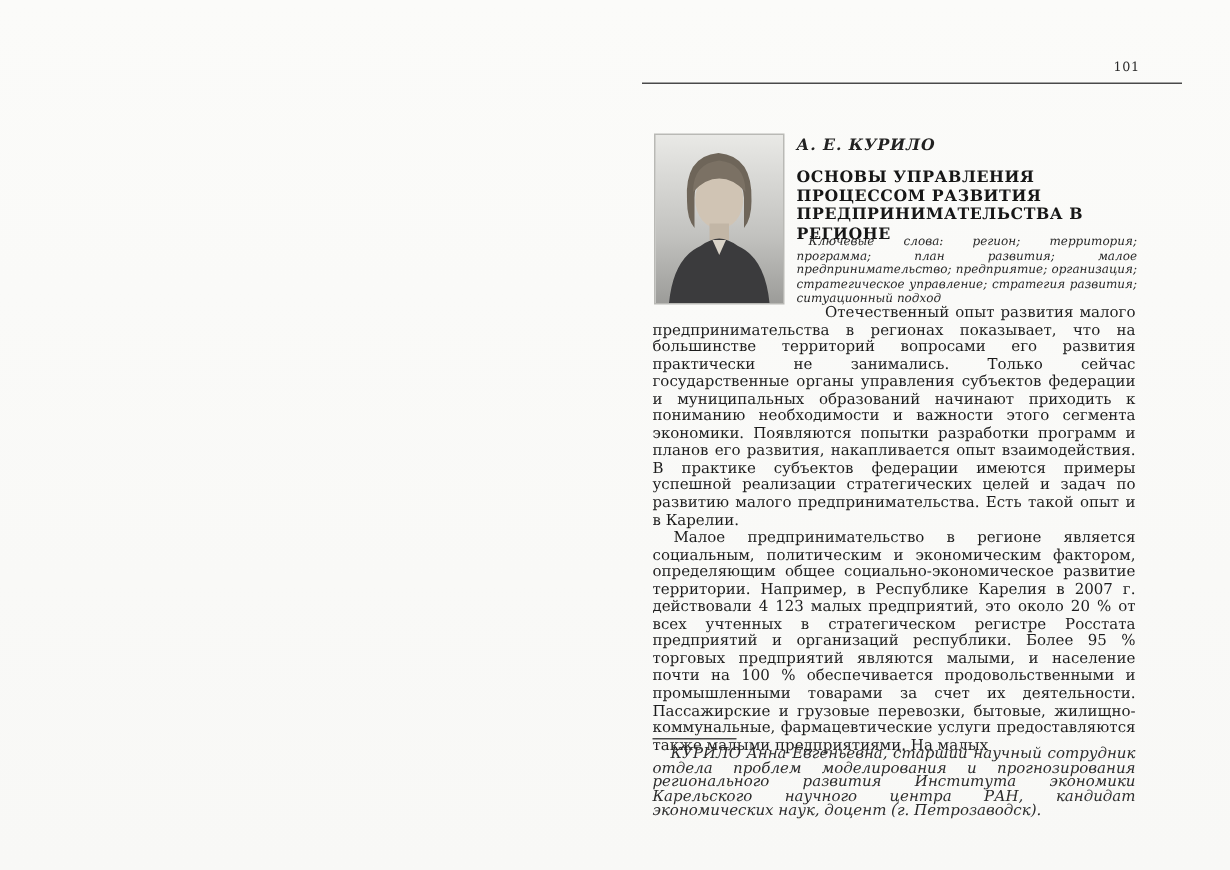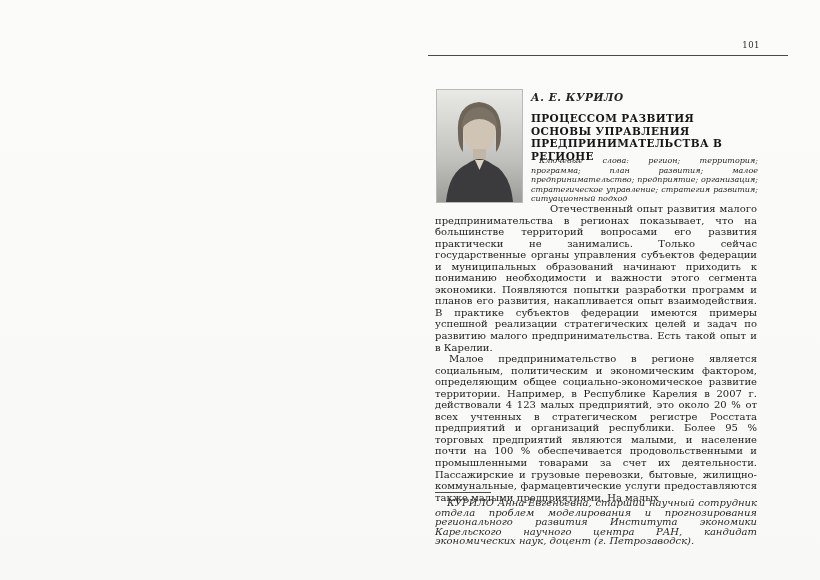--- a/index.html
+++ b/index.html
@@ -141,22 +141,22 @@
       <path d="M25 38 Q25 19 42.5 17 Q60 19 60 38 Q52 29 42.5 29 Q33 29 25 38 Z" fill="#7b7164"></path>
       <rect x="36" y="59" width="13" height="11" fill="#c2b6a6"></rect>
       <path d="M9 112 Q12 82 30 74 Q37 69 42.5 69 Q48 69 55 74 Q73 82 76 112 Z" fill="#3b3b3d"></path>
       <path d="M38 70 L42.5 80 L47 70 Z" fill="#d9d3c8"></path>
     </svg>
   </div>
 
   <div class="header-text">
     <div class="author-name">А. Е. КУРИЛО</div>
     <div class="article-title">
+      <div class="title-line">ОСНОВЫ УПРАВЛЕНИЯ</div>
       <div class="title-line">ПРОЦЕССОМ РАЗВИТИЯ</div>
-      <div class="title-line">ОСНОВЫ УПРАВЛЕНИЯ</div>
       <div class="title-line">ПРЕДПРИНИМАТЕЛЬСТВА В РЕГИОНЕ</div>
     </div>
   </div>
 
   <div class="keywords-block"><span>Ключевые слова:</span><span> регион; территория; программа; план развития; малое предпринимательство; предприятие; организация; стратегическое управление; стратегия развития; ситуационный подход</span></div>
 
   <div class="body-text">
     <p class="body-paragraph first">Отечественный опыт развития малого предпринимательства в регионах показывает, что на большинстве территорий вопросами его развития практически не занимались. Только сейчас государственные органы управления субъектов федерации и муниципальных образований начинают приходить к пониманию необходимости и важности этого сегмента экономики. Появляются попытки разработки программ и планов его развития, накапливается опыт взаимодействия. В практике субъектов федерации имеются примеры успешной реализации стратегических целей и задач по развитию малого предпринимательства. Есть такой опыт и в Карелии.</p>
     <p class="body-paragraph second">Малое предпринимательство в регионе является социальным, политическим и экономическим фактором, определяющим общее социально-экономическое развитие территории. Например, в Республике Карелия в 2007 г. действовали 4 123 малых предприятий, это около 20 % от всех учтенных в стратегическом регистре Росстата предприятий и организаций республики. Более 95 % торговых предприятий являются малыми, и население почти на 100 % обеспечивается продовольственными и промышленными товарами за счет их деятельности. Пассажирские и грузовые перевозки, бытовые, жилищно-коммунальные, фармацевтические услуги предоставляются также малыми предприятиями. На малых</p>
   </div>

